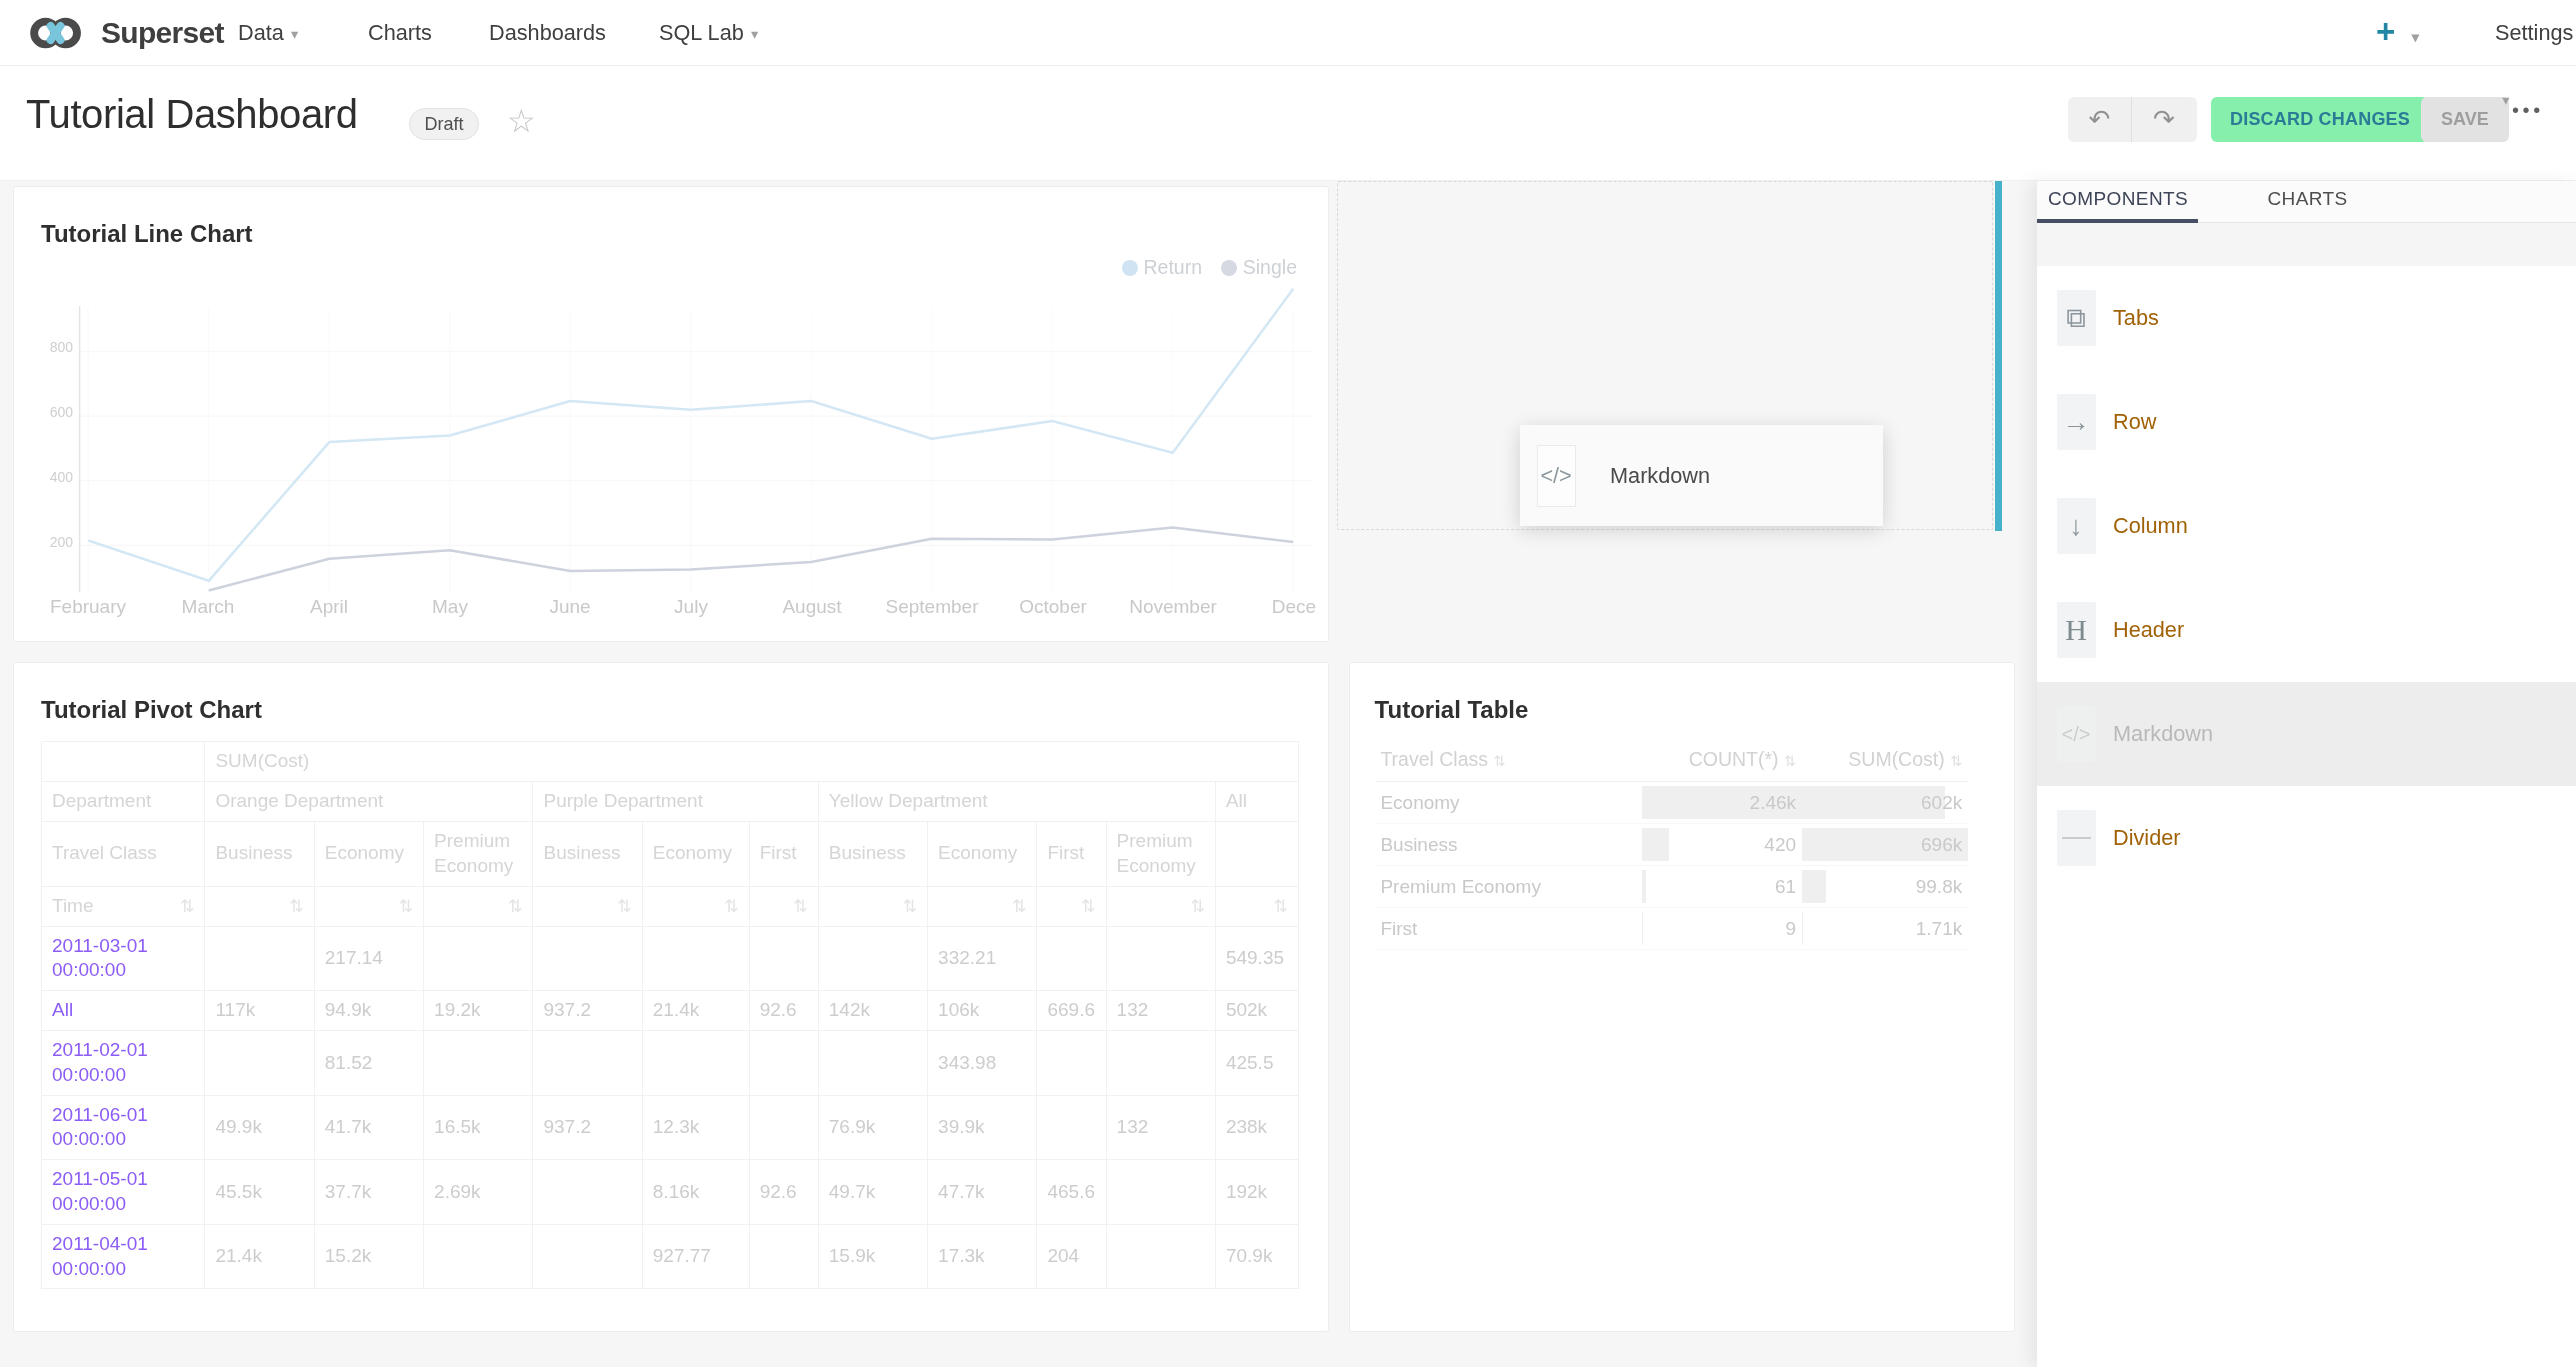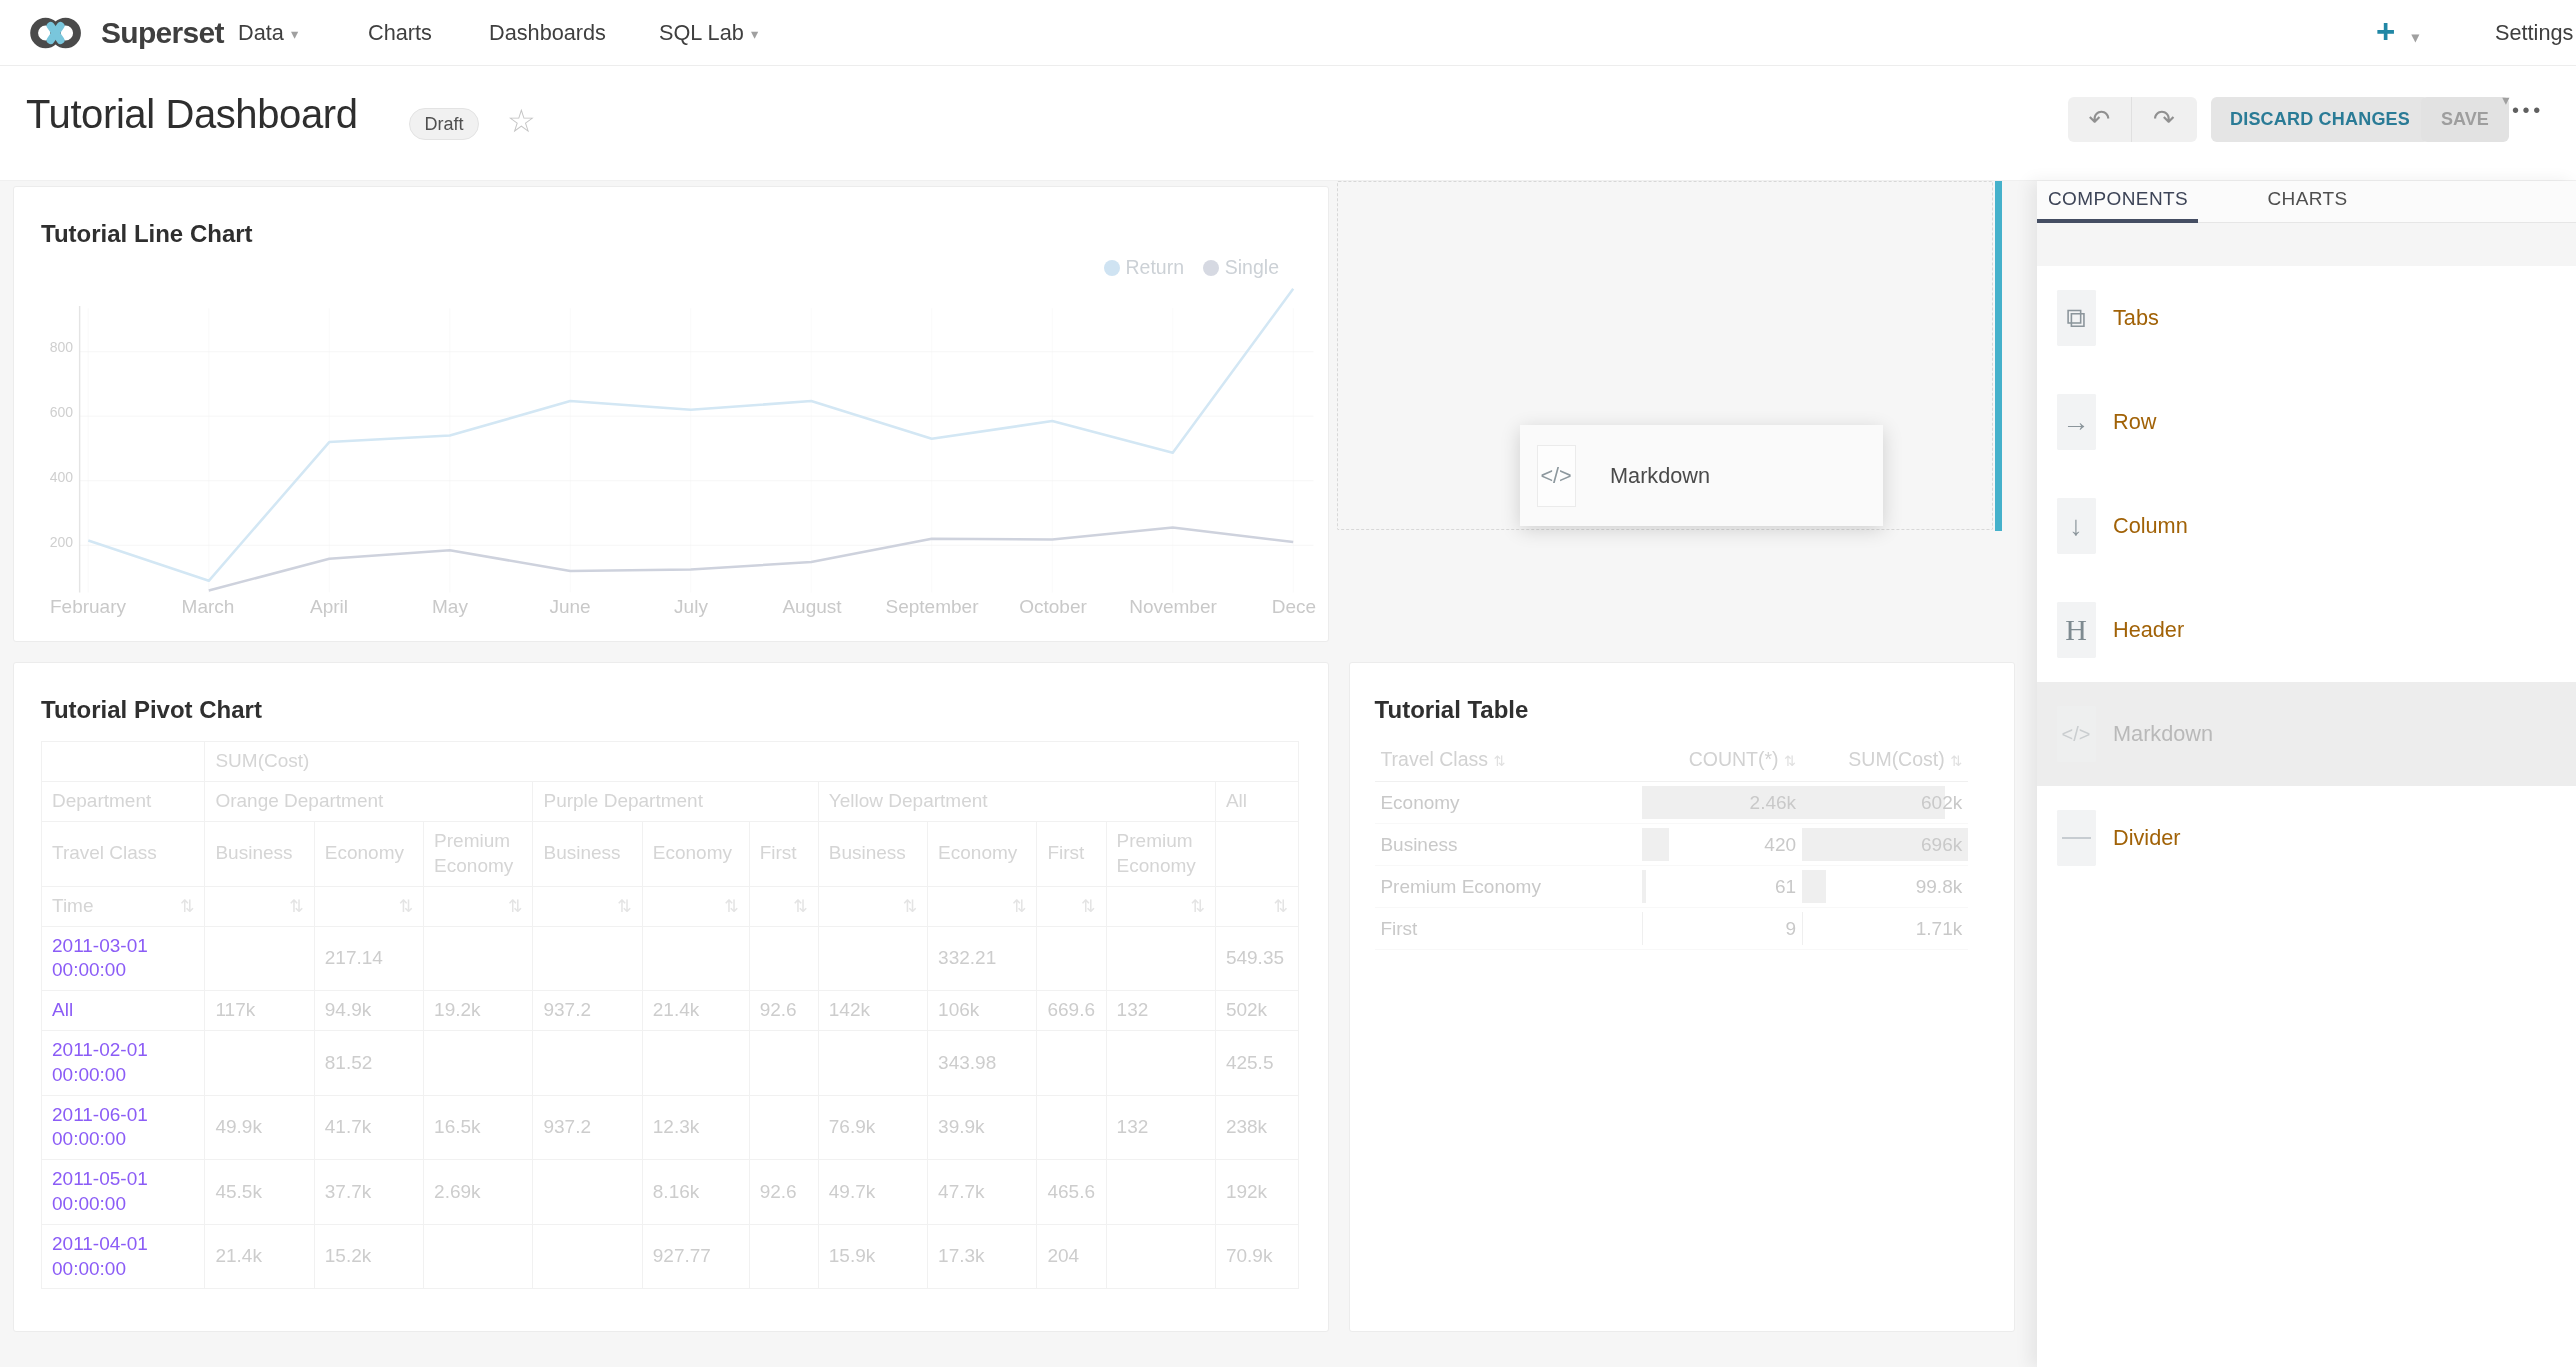--- a/index.html
+++ b/index.html
@@ -23,39 +23,39 @@
     border-bottom:0.7px solid #f0f0f0; z-index:10; }
   #page-title { position:absolute; left:26px; top:26px; font-size:40px; font-weight:400; color:#2e2e2e; letter-spacing:-0.4px; }
   #draft-badge { position:absolute; left:409px; top:42px; height:32px; line-height:30px; padding:0 14.4px;
     background:#f1f1f1; border:0.7px solid #e3e3e3; border-radius:16px; font-size:18px; color:#4f4f4f; }
   #fav-star { position:absolute; left:507px; top:36px; font-size:32px; color:#c4c4c4; cursor:pointer; }
   #undo-redo { position:absolute; left:2068px; top:31px; width:129px; height:45px; background:#f0f0f0;
     border-radius:5.8px; display:flex; }
   #undo-redo .ur-btn { width:64px; text-align:center; line-height:45px; font-size:26px; color:#909090; cursor:pointer; }
   #undo-redo .ur-btn:first-child { border-right:0.7px solid #e0e0e0; }
   #discard-btn { position:absolute; left:2211px; top:31px; height:45px; line-height:45px; padding:0 19px;
-    background:#e5e5e5; border-radius:5.8px; font-size:18px; font-weight:600; letter-spacing:0.2px;
+    background:#86efac; border-radius:5.8px; font-size:18px; font-weight:600; letter-spacing:0.2px;
     color:#2a7b96; cursor:pointer; }
   #save-btn { position:absolute; left:2421px; top:31px; height:45px; line-height:45px; padding:0 20px;
     background:#e2e2e2; border-radius:5.8px; font-size:18px; font-weight:600; color:#9e9e9e; }
   #more-btn { position:absolute; left:2512px; top:33px; font-size:20px; letter-spacing:3.6px; color:#5f5f5f; cursor:pointer; }
 
   
   .card { position:absolute; background:#fff; border:0.7px solid #ececec; border-radius:2.9px; overflow:hidden; }
   #line-chart-card  { left:13px;  top:186px; width:1316px; height:456px; }
   #pivot-card       { left:13px;  top:662px; width:1316px; height:670px; }
   #table-card       { left:1349px; top:662px; width:666px;  height:670px; }
   .card h2 { position:absolute; left:27px; top:33px; font-size:24px; font-weight:600; color:#2f2f2f; }
   #table-card h2 { left:24.6px; }
 
   
   #lc-body { position:absolute; left:0; top:0; width:1316px; height:456px; }
   .tick-label { position:absolute; font-size:14px; color:#cfcfcf; }
   .x-label { position:absolute; top:409px; width:116px; text-align:center; font-size:19px; color:#c9c9c9; }
-  #lc-legend { position:absolute; top:69px; right:49px; display:flex; gap:19px; align-items:center; }
+  #lc-legend { position:absolute; top:69px; right:31px; display:flex; gap:19px; align-items:center; }
   .legend-item { display:flex; align-items:center; gap:5.8px; font-size:19.5px; color:#ccd1d6; }
   .legend-dot { width:16px; height:16px; border-radius:50%; display:inline-block; }
 
   
   #drop-zone { position:absolute; left:1337px; top:181px; width:656px; height:349px;
     border:1.4px dashed #d8d8d8; border-radius:1.4px; }
   #drop-indicator { position:absolute; left:1995px; top:181px; width:7.2px; height:350px; background:#45b1cb; z-index:30; }
   #drag-preview { position:absolute; left:1520px; top:425px; width:363px; height:101px;
     background:rgba(250,250,250,0.94); box-shadow:0 4.3px 19px rgba(0,0,0,0.16); z-index:50; }
   #drag-preview .icon-box { position:absolute; left:16.6px; top:19.5px; width:39px; height:62px;

